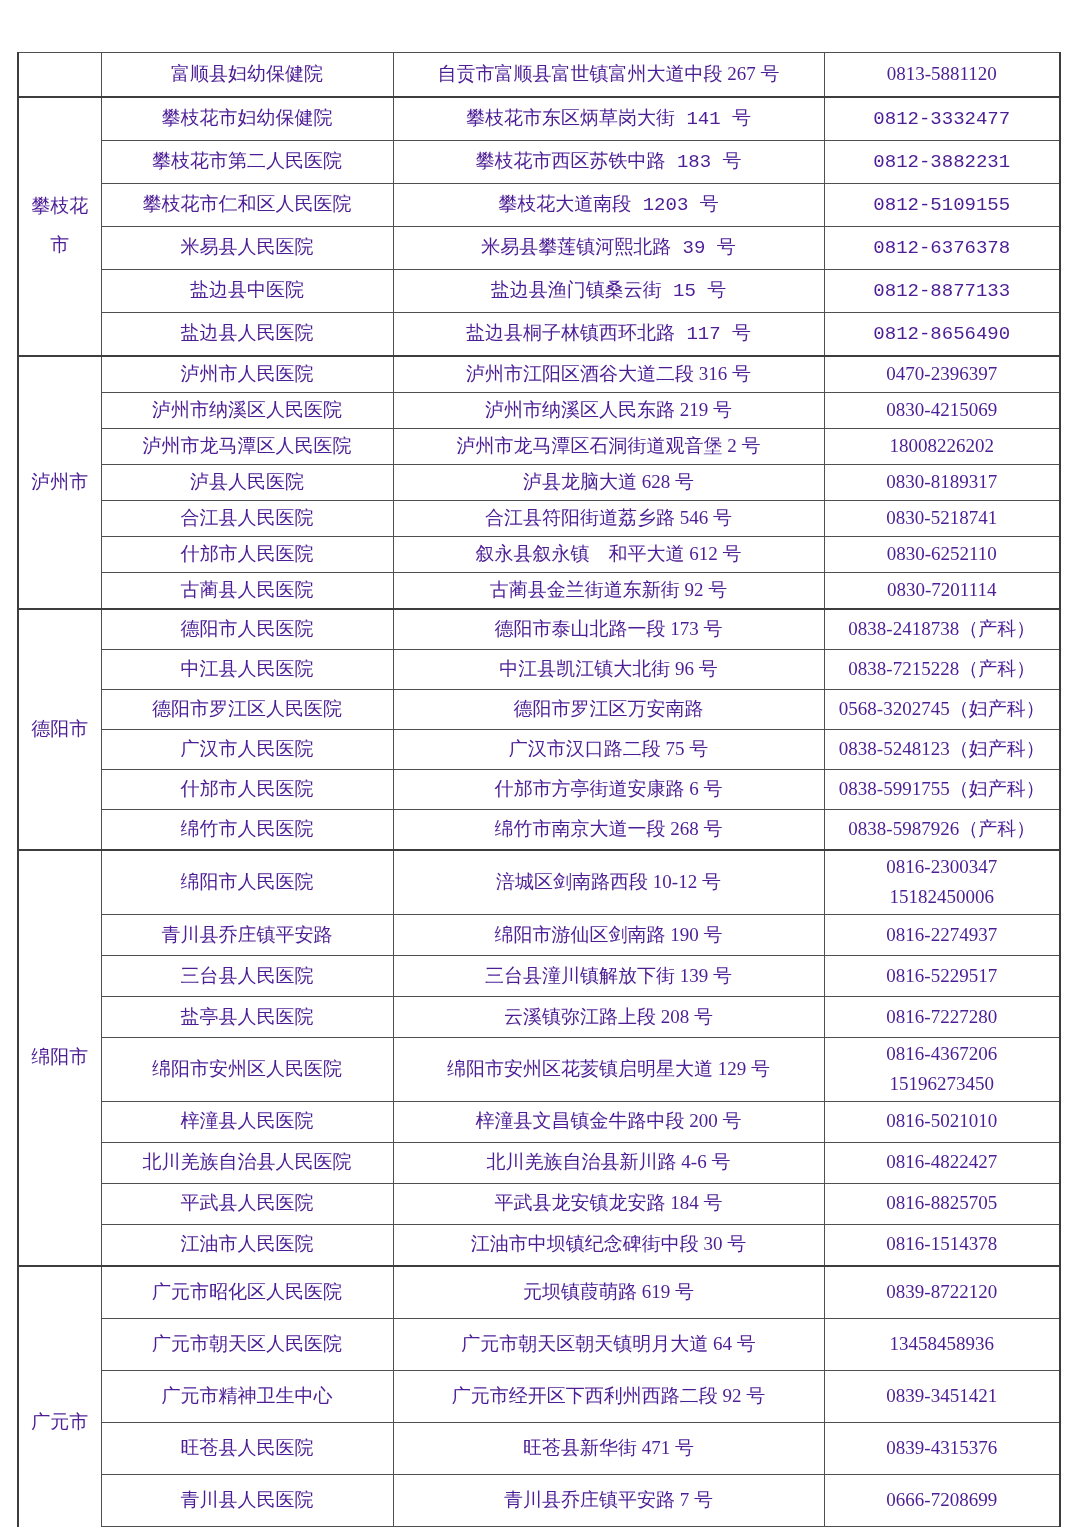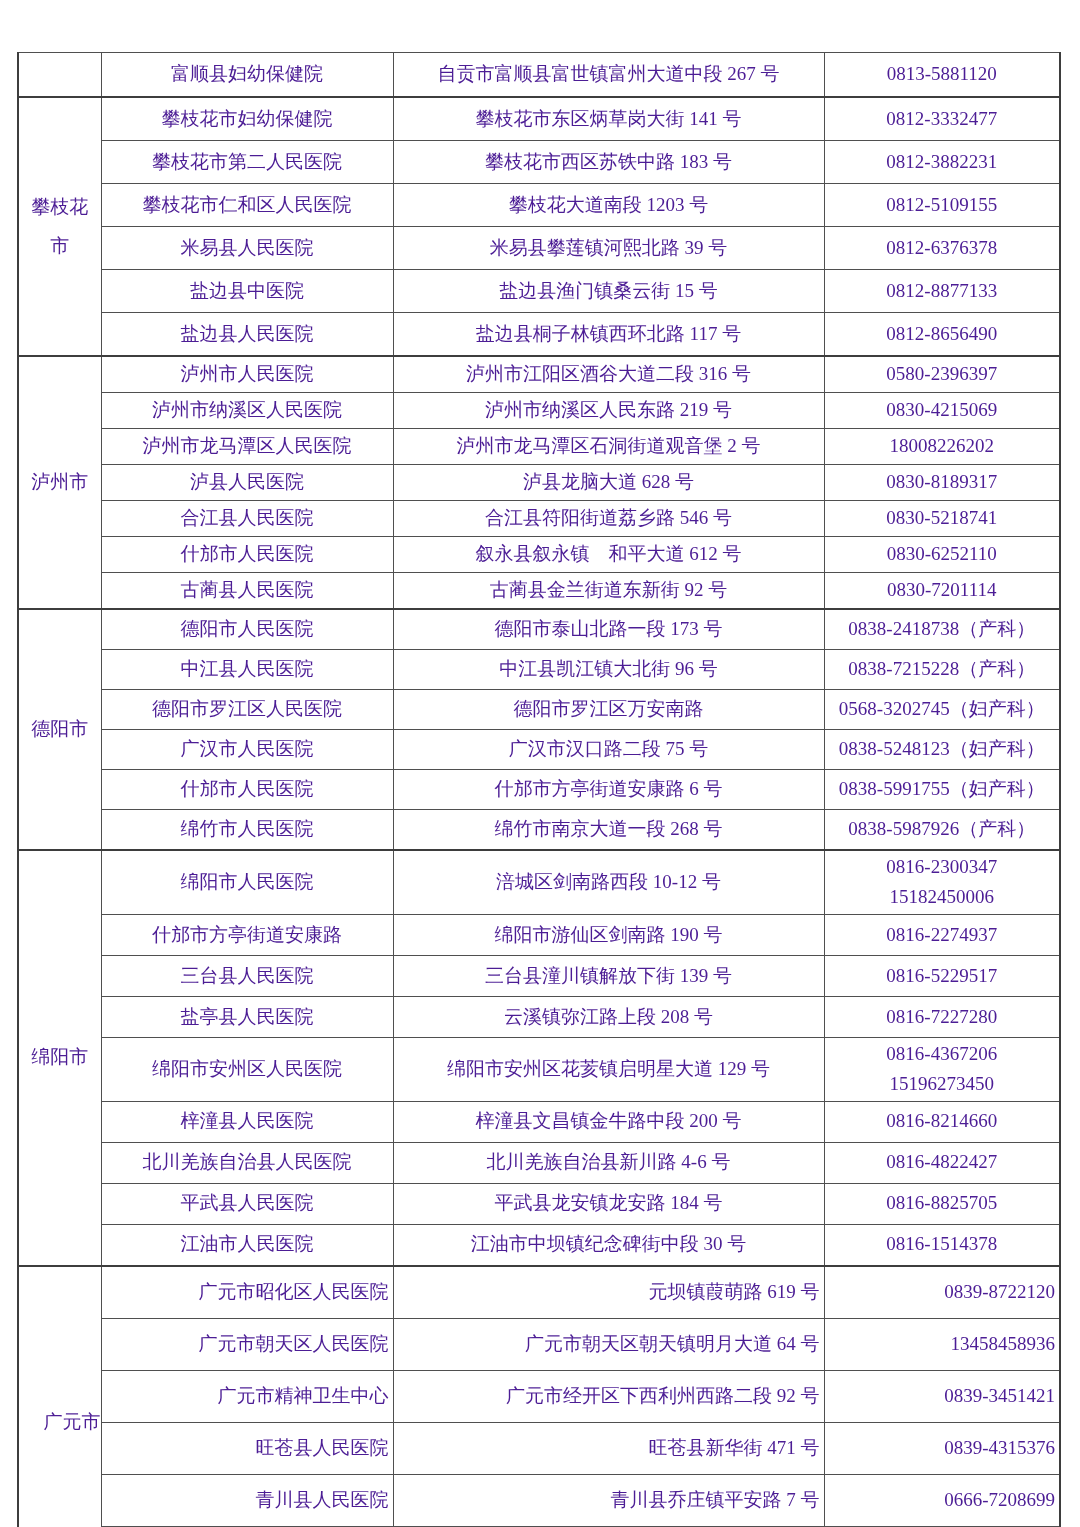--- a/index.html
+++ b/index.html
@@ -39,25 +39,25 @@
   td.city{padding:0;}
   .city-label{
     display:inline-block;
     width:60px;
     line-height:2.05;
     word-break:break-all;
   }
   td.phone{white-space:pre-line;}
   
   tr.sec-0 td{height:41px;}
-  tr.sec-1 td{height:40px;}
+  tr.sec-1 td{height:40px;font-family:Liberation Mono, monospace;}
   tr.sec-2 td{height:33px;}
   tr.sec-3 td{height:37px;}
   tr.sec-4 td{height:38px;}
-  tr.sec-5 td{height:49px;text-align:right;}
+  tr.sec-5 td{height:49px;}
 </style>
 </head>
 <body>
 
 <div class="page">
   <table class="dir">
     <colgroup>
       <col class="c-city">
         <col class="c-hosp">
         <col class="c-addr">
@@ -98,21 +98,21 @@
         </tr>
         <tr class="sec-1">
           <td>盐边县人民医院</td>
           <td>盐边县桐子林镇西环北路 117 号</td>
           <td class="phone">0812-8656490</td>
         </tr>
         <tr class="sec-2 sec-start">
           <td class="city" rowspan="7"><span class="city-label">泸州市</span></td>
           <td>泸州市人民医院</td>
           <td>泸州市江阳区酒谷大道二段 316 号</td>
-          <td class="phone">0580-2396397</td>
+          <td class="phone">0470-2396397</td>
         </tr>
         <tr class="sec-2">
           <td>泸州市纳溪区人民医院</td>
           <td>泸州市纳溪区人民东路 219 号</td>
           <td class="phone">0830-4215069</td>
         </tr>
         <tr class="sec-2">
           <td>泸州市龙马潭区人民医院</td>
           <td>泸州市龙马潭区石洞街道观音堡 2 号</td>
           <td class="phone">18008226202</td>
@@ -169,21 +169,21 @@
           <td class="phone">0838-5987926（产科）</td>
         </tr>
         <tr class="sec-4 sec-start">
           <td class="city" rowspan="9"><span class="city-label">绵阳市</span></td>
           <td>绵阳市人民医院</td>
           <td>涪城区剑南路西段 10-12 号</td>
           <td class="phone">0816-2300347
 15182450006</td>
         </tr>
         <tr class="sec-4">
-          <td>什邡市方亭街道安康路</td>
+          <td>青川县乔庄镇平安路</td>
           <td>绵阳市游仙区剑南路 190 号</td>
           <td class="phone">0816-2274937</td>
         </tr>
         <tr class="sec-4">
           <td>三台县人民医院</td>
           <td>三台县潼川镇解放下街 139 号</td>
           <td class="phone">0816-5229517</td>
         </tr>
         <tr class="sec-4">
           <td>盐亭县人民医院</td>
@@ -192,21 +192,21 @@
         </tr>
         <tr class="sec-4">
           <td>绵阳市安州区人民医院</td>
           <td>绵阳市安州区花荄镇启明星大道 129 号</td>
           <td class="phone">0816-4367206
 15196273450</td>
         </tr>
         <tr class="sec-4">
           <td>梓潼县人民医院</td>
           <td>梓潼县文昌镇金牛路中段 200 号</td>
-          <td class="phone">0816-8214660</td>
+          <td class="phone">0816-5021010</td>
         </tr>
         <tr class="sec-4">
           <td>北川羌族自治县人民医院</td>
           <td>北川羌族自治县新川路 4-6 号</td>
           <td class="phone">0816-4822427</td>
         </tr>
         <tr class="sec-4">
           <td>平武县人民医院</td>
           <td>平武县龙安镇龙安路 184 号</td>
           <td class="phone">0816-8825705</td>

